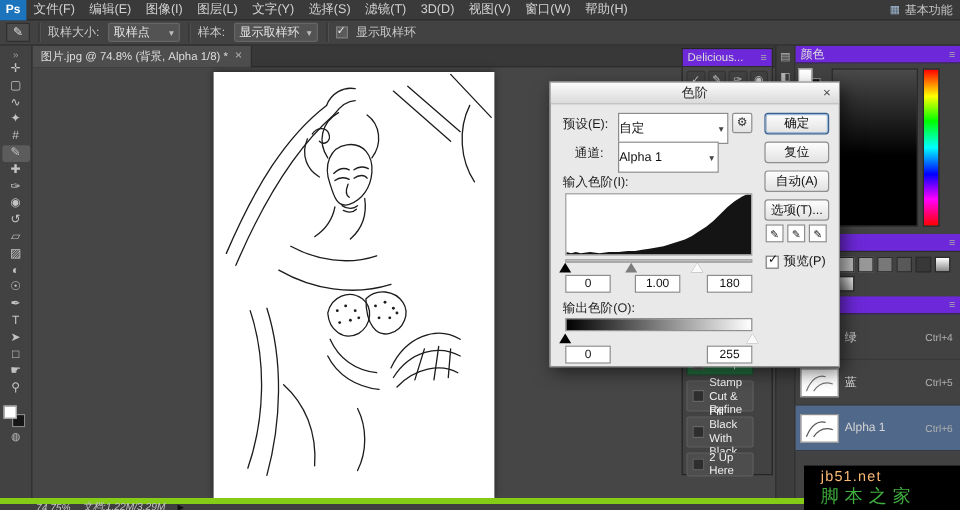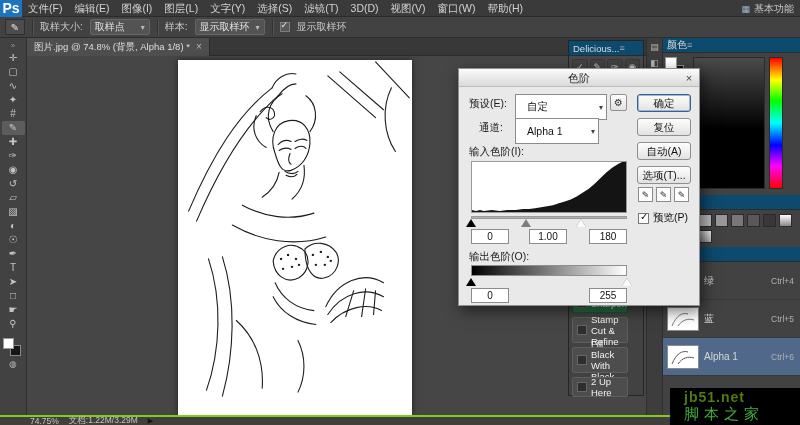--- a/index.html
+++ b/index.html
@@ -6,21 +6,21 @@
   html,body { background:#222; }
   .app {
     position:relative; width:800px; height:425px; overflow:hidden;
     font-family:"Liberation Sans","DejaVu Sans",sans-serif;
     font-size:11px; color:#cfcfcf; background:#454545; user-select:none;
   }
   
   .menubar { position:absolute; top:0; left:0; right:0; height:17px; background:#3a3a3a;
              border-bottom:1px solid #2b2b2b; display:flex; align-items:center; z-index:40; }
   .ps-logo { width:22px; height:17px; background:#1c75bc; color:#fff; font-weight:bold;
-             font-size:14px; display:flex; align-items:center; justify-content:center; }
+             font-size:10px; display:flex; align-items:center; justify-content:center; }
   .menu-item { padding:0 6px; line-height:16px; font-size:10.5px; color:#d2d2d2; white-space:nowrap; }
   .workspace { position:absolute; right:6px; top:0; height:17px; display:flex; align-items:center;
                gap:4px; font-size:10px; color:#c5c5c5; }
   .ws-icon { font-size:9px; color:#9fb7cf; }
   
   .optionsbar { position:absolute; top:17px; left:0; right:0; height:21px; background:#424242;
                 border-bottom:1px solid #2d2d2d; display:flex; align-items:center; gap:7px;
                 padding-left:5px; z-index:39; font-size:10px; }
   .tool-preview { width:20px; height:16px; background:#4c4c4c; border:1px solid #2f2f2f;
                   display:flex; align-items:center; justify-content:center; color:#e0e0e0; font-size:10px; }
@@ -50,22 +50,22 @@
   .tabbar { position:absolute; top:0; left:0; right:0; height:18px; background:#383838; border-bottom:1px solid #2c2c2c; display:flex; }
   .doc-tab { display:flex; align-items:center; gap:6px; height:18px; padding:0 7px;
              background:#4e4e4e; border-right:1px solid #2c2c2c; color:#dedede; font-size:9.5px; }
   .tab-close { color:#b5b5b5; font-size:10px; line-height:10px; }
   .canvas { position:absolute; left:178px; top:60px; width:234px; height:355px; background:#fff;
             box-shadow:0 0 6px rgba(0,0,0,0.55); z-index:2; }
   .canvas svg { width:100%; height:100%; display:block; }
   
   .actions-panel { position:absolute; left:568px; top:40px; width:76px; height:356px; background:#424242;
                    border:1px solid #252525; z-index:10; }
-  .panel-header { height:15px; background:#0c4a6e; border-bottom:1px solid #2c2c2c; display:flex;
-                  align-items:center; justify-content:flex-start; padding:0 4px; font-size:9.5px; color:#ddd; }
+  .panel-header { height:15px; background:#6d28d9; border-bottom:1px solid #2c2c2c; display:flex;
+                  align-items:center; justify-content:space-between; padding:0 4px; font-size:9.5px; color:#ddd; }
   .panel-menu-icon { font-size:9px; color:#aaa; }
   .action-iconrow { display:grid; grid-template-columns:repeat(4,1fr); gap:2px; padding:3px; background:#484848; }
   .aicon { height:15px; display:flex; align-items:center; justify-content:center; font-size:9px;
            color:#c9c9c9; background:#424242; border:1px solid #373737; border-radius:2px; }
   .action-buttons { position:absolute; left:3px; right:15px; top:252px; display:flex; flex-direction:column; gap:4px; }
   .action-btn { display:flex; align-items:center; gap:4px; padding:2px 4px; border-radius:2px;
                 font-size:9.5px; line-height:11px; color:#f0f0f0; border:1px solid #5e5e5e; background:#4d4d4d; }
   .action-btn.green { background:linear-gradient(#2f8a52,#226a3d); border-color:#1c5331; }
   .abtn-icon { width:10px; height:10px; background:#2e2e2e; border:1px solid #666; flex:none; }
   .action-btn.tall { height:26px; }
@@ -98,21 +98,21 @@
   .channel-shortcut { font-size:8.5px; color:#b0b0b0; padding-right:2px; }
   
   .dialog { position:absolute; left:458px; top:68px; width:242px; height:238px; background:#e9e9e9;
             border:1px solid #8f8f8f; box-shadow:3px 5px 14px rgba(0,0,0,0.55); z-index:30; color:#1c1c1c; }
   .dlg-title { height:18px; background:linear-gradient(#fbfbfb,#dadada); border-bottom:1px solid #bdbdbd;
                text-align:center; line-height:18px; font-size:11px; color:#2a2a2a; position:relative; }
   .dlg-close { position:absolute; right:3px; top:2px; width:14px; height:13px; text-align:center;
                line-height:12px; font-size:11px; color:#444; border:1px solid transparent; }
   .dlg-label { position:absolute; font-size:10.5px; color:#1c1c1c; }
   .dlg-dd { position:absolute; height:26px; background:#fff; border:1px solid #8c8c8c; display:flex;
-            align-items:center; justify-content:space-between; padding:0 3px 0 11px; font-size:10.5px; color:#111; }
+            align-items:center; justify-content:space-between; padding:0 3px 0 0; font-size:10.5px; color:#111; }
   .dlg-dd .dd-arrow { color:#444; font-size:8px; }
   .dlg-btn { position:absolute; width:54px; height:18px; background:linear-gradient(#fdfdfd,#e2e2e2);
              border:1px solid #8f8f8f; border-radius:3px; font-size:10.5px; color:#111;
              text-align:center; line-height:16px; }
   .dlg-btn.default { border-color:#39618f; box-shadow:0 0 0 1px #9cb8d4 inset; }
   .gear-btn { position:absolute; width:17px; height:17px; background:linear-gradient(#fdfdfd,#e2e2e2);
               border:1px solid #8f8f8f; border-radius:2px; text-align:center; line-height:15px; font-size:10px; color:#333; }
   .histogram { position:absolute; left:12px; top:92px; width:156px; height:52px; background:#fff;
                border:1px solid #9a9a9a; }
   .histogram svg { width:100%; height:100%; display:block; }
@@ -129,28 +129,28 @@
   .tri.out { top:209px; }
   .dropper-row { position:absolute; left:179px; top:118px; display:flex; gap:3px; }
   .dropper { width:15px; height:15px; background:#fff; border:1px solid #8c8c8c; text-align:center;
              line-height:14px; font-size:9px; color:#222; }
   .preview-row { position:absolute; left:179px; top:142px; display:flex; align-items:center; gap:4px;text-align:right; }
   .dlg-checkbox { width:11px; height:11px; background:#fff; border:1px solid #777; position:relative; }
   .dlg-checkbox.checked::after { content:"✓"; position:absolute; left:1px; top:-3px; font-size:10px; color:#111; }
   .preview-label { font-size:10.5px; color:#111; }
   
   .statusbar { position:absolute; left:0; right:0; bottom:0; height:10px; background:#3f3f3f;
-               border-top:2px solid #84cc16; display:flex; align-items:center; gap:10px;
-               font-size:8.5px; color:#c5c5c5; z-index:20; }
+               border-top:5px solid #84cc16; display:flex; align-items:center; gap:10px;
+               font-size:8.5px; color:#c5c5c5; z-index:20;font-style:italic; }
   .status-zoom { margin-left:30px; }
   .status-arrow { font-size:7px; color:#111; }
   
   .watermark { position:absolute; right:0; bottom:0; width:130px; height:37px; background:#000;
                z-index:60; padding:2px 0 0 14px; }
-  .wm1 { color:#4d7c0f; font-weight:bold; font-size:14px; letter-spacing:1px; line-height:15px; }
+  .wm1 { color:#fdba74; font-weight:normal; font-size:12px; letter-spacing:1px; line-height:15px; }
   .wm2 { color:#3faf3f; font-size:15px; letter-spacing:5px; line-height:17px; }
 </style>
 </head>
 <body>
 
 <div class="app">
 
   <div class="menubar">
     <div class="ps-logo">Ps</div>
     <span class="menu-item">文件(F)</span>

